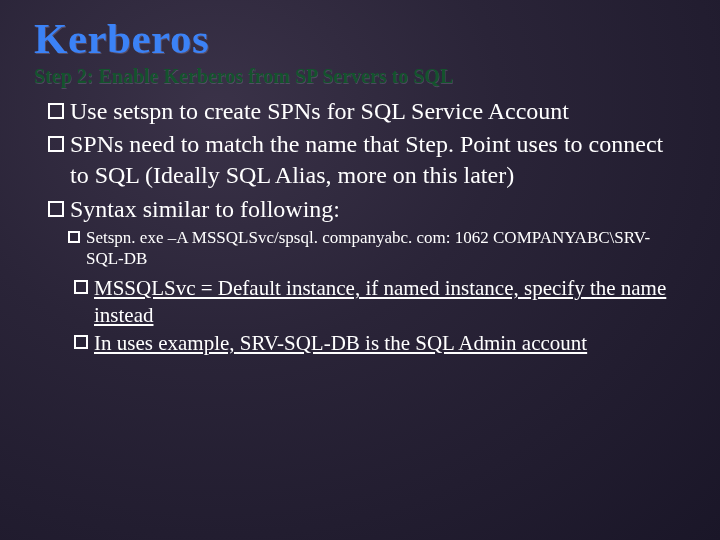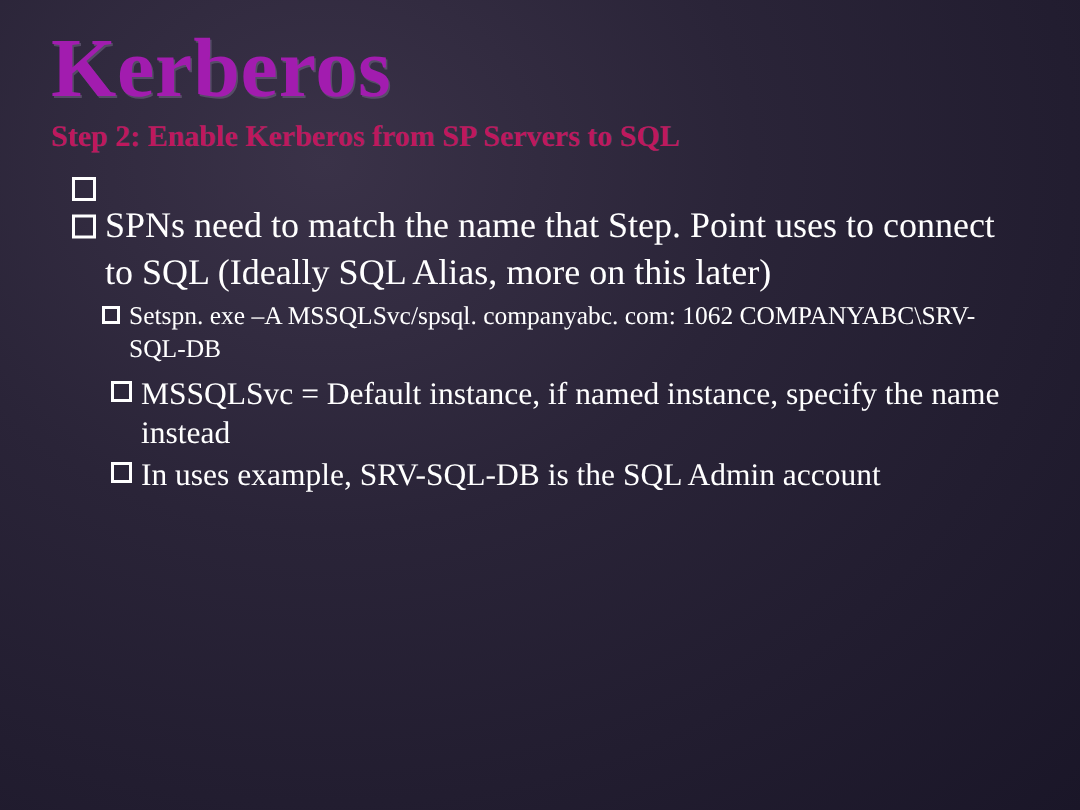--- a/index.html
+++ b/index.html
@@ -4,36 +4,36 @@
 <style>
   * { margin: 0; padding: 0; box-sizing: border-box; }
   html, body { width: 720px; height: 540px; overflow: hidden; }
   body {
     background: radial-gradient(ellipse at 30% 20%, #3a3248 0%, #2a2438 40%, #1a1628 100%);
     font-family: Georgia, 'Times New Roman', serif;
     color: #ffffff;
     padding: 14px 34px 20px 34px;
   }
   .title {
-    font-size: 56px;
+    font-size: 43px;
     font-weight: bold;
-    color: #a21caf;
+    color: #3b82f6;
     text-shadow: 1px 1px 0 rgba(120,110,140,0.5);
     letter-spacing: 0.5px;
     margin-bottom: 2px;
   }
   .subtitle {
     font-size: 20px;
     font-weight: bold;
-    color: #be185d;
+    color: #14532d;
     text-shadow: 0.5px 0.5px 0 rgba(140,130,160,0.35);
     margin-bottom: 8px;
   }
   .bullets-lv1 { padding-left: 14px; }
-  .bullets-lv2 { padding-left: 40px; margin-top: 4px; margin-bottom: 4px; }
+  .bullets-lv2 { padding-left: 40px; margin-top: 4px; margin-bottom: 4px; text-decoration: underline; }
   .bullets-lv3 { padding-left: 34px; margin-top: 2px; margin-bottom: 6px; }
   .bullet-box {
     display: inline-block;
     border: 2px solid #fff;
     background: transparent;
     vertical-align: top;
     flex-shrink: 0;
   }
   .lv1 .bullet-box { width: 16px; height: 16px; margin-top: 7px; }
   .lv2 .bullet-box { width: 14px; height: 14px; margin-top: 5px; }
@@ -46,24 +46,29 @@
 </style>
 </head>
 <body>
 
 <div class="title">Kerberos</div>
 <div class="subtitle">Step 2: Enable Kerberos from SP Servers to SQL</div>
 
 <ul class="bullets-lv1">
   <li class="lv1">
     <span class="bullet-box"></span>
+    <span class="txt">Use setspn to create SPNs for SQL Service Account</span>
   </li>
   <li class="lv1">
     <span class="bullet-box"></span>
     <span class="txt">SPNs need to match the name that Step. Point uses to connect to SQL (Ideally SQL Alias, more on this later)</span>
+  </li>
+  <li class="lv1">
+    <span class="bullet-box"></span>
+    <span class="txt">Syntax similar to following:</span>
   </li>
 </ul>
 
 <ul class="bullets-lv3">
   <li class="lv3">
     <span class="bullet-box"></span>
     <span class="txt">Setspn. exe –A MSSQLSvc/spsql. companyabc. com: 1062 COMPANYABC\SRV-SQL-DB</span>
   </li>
 </ul>
 

